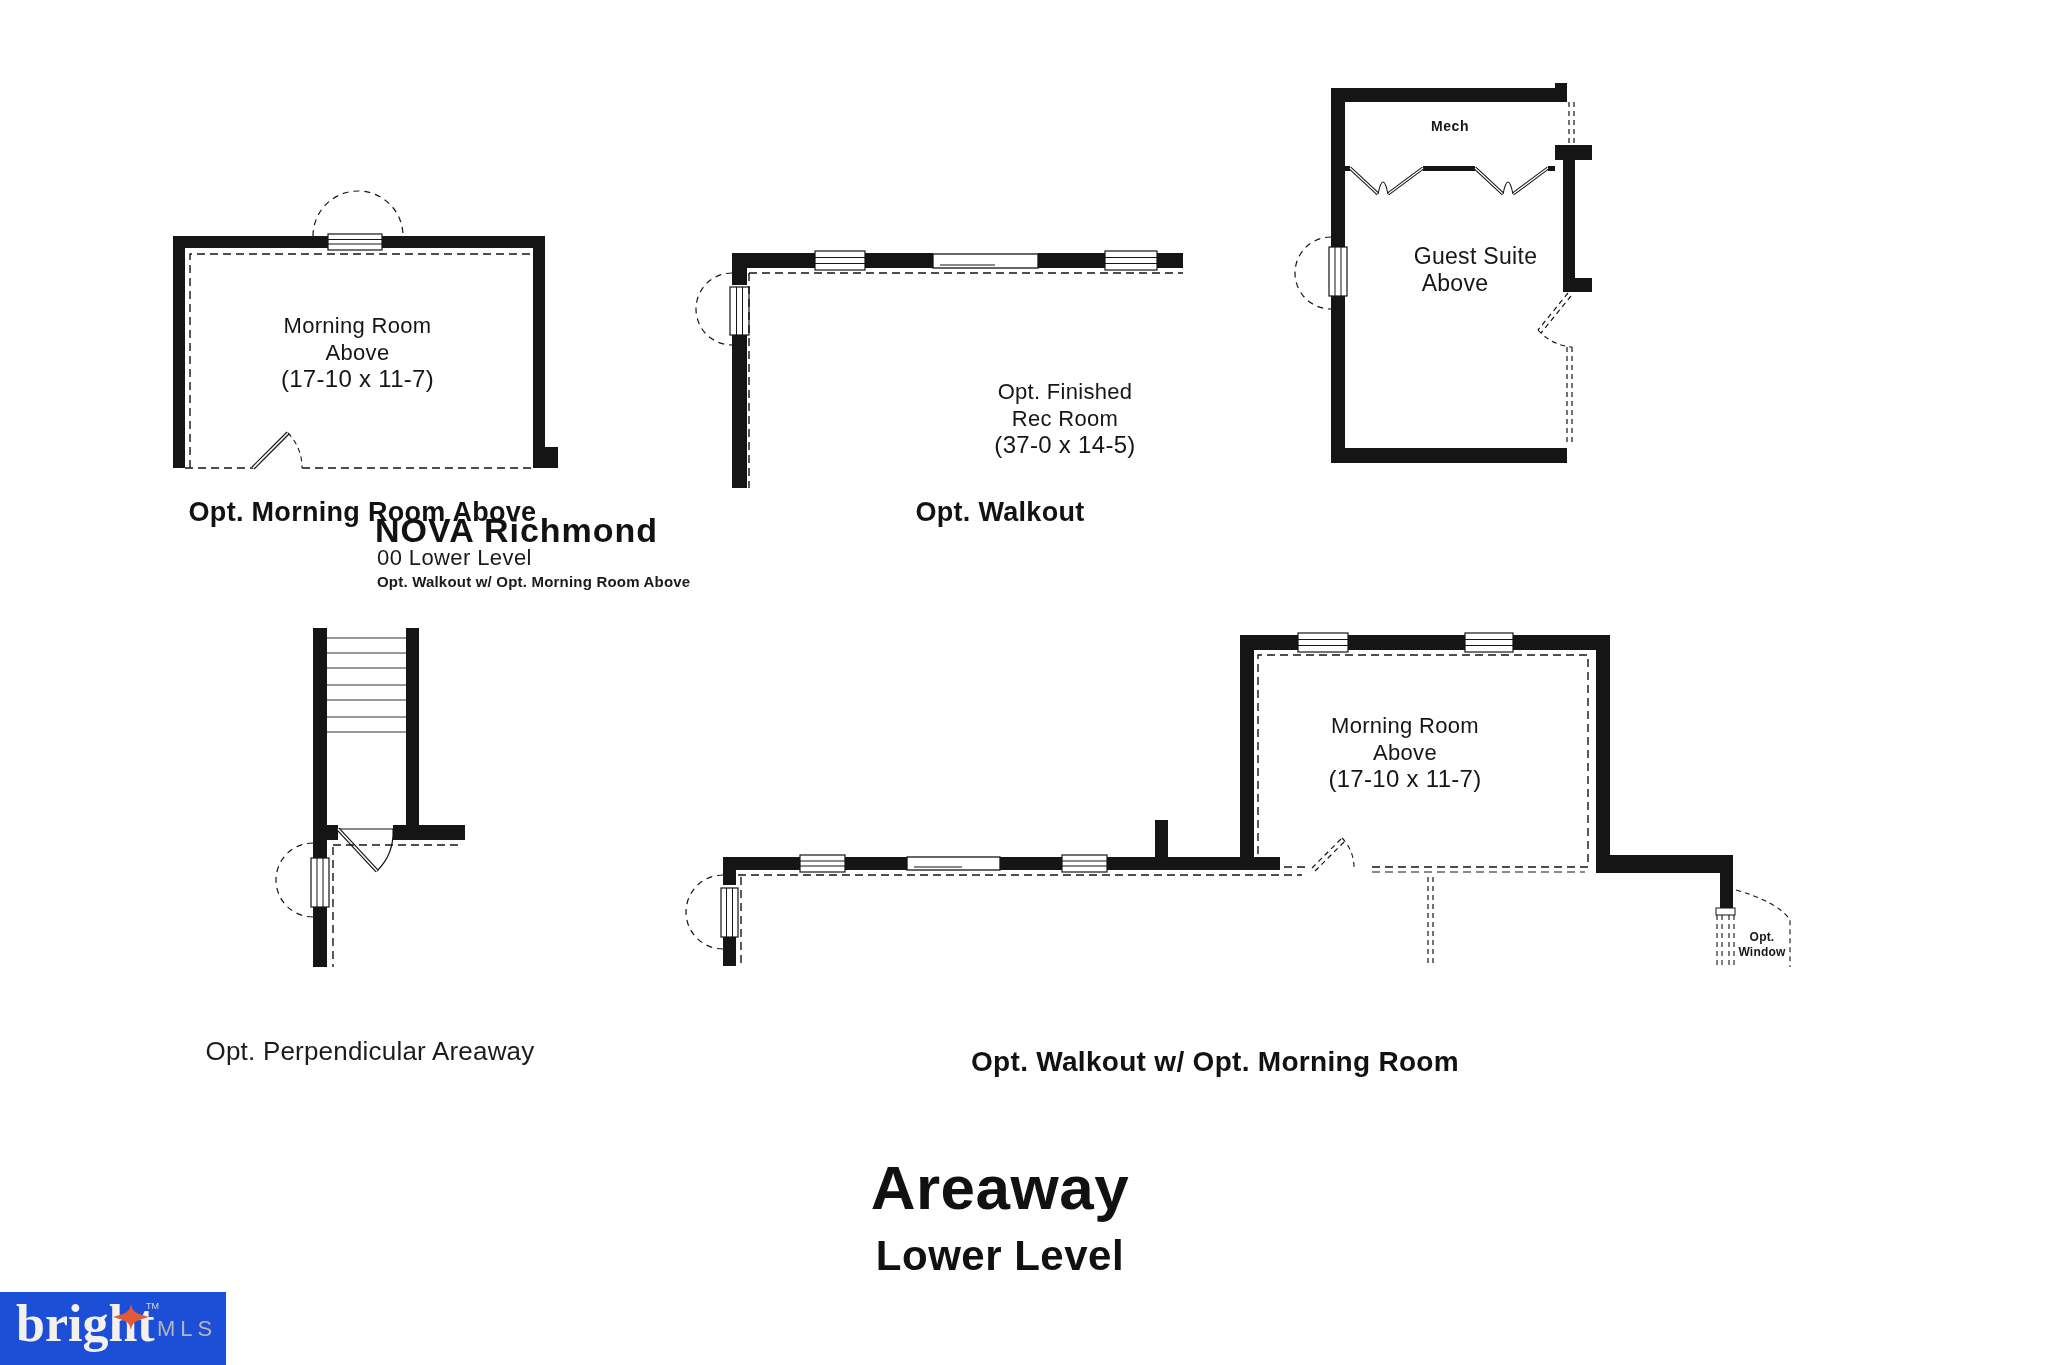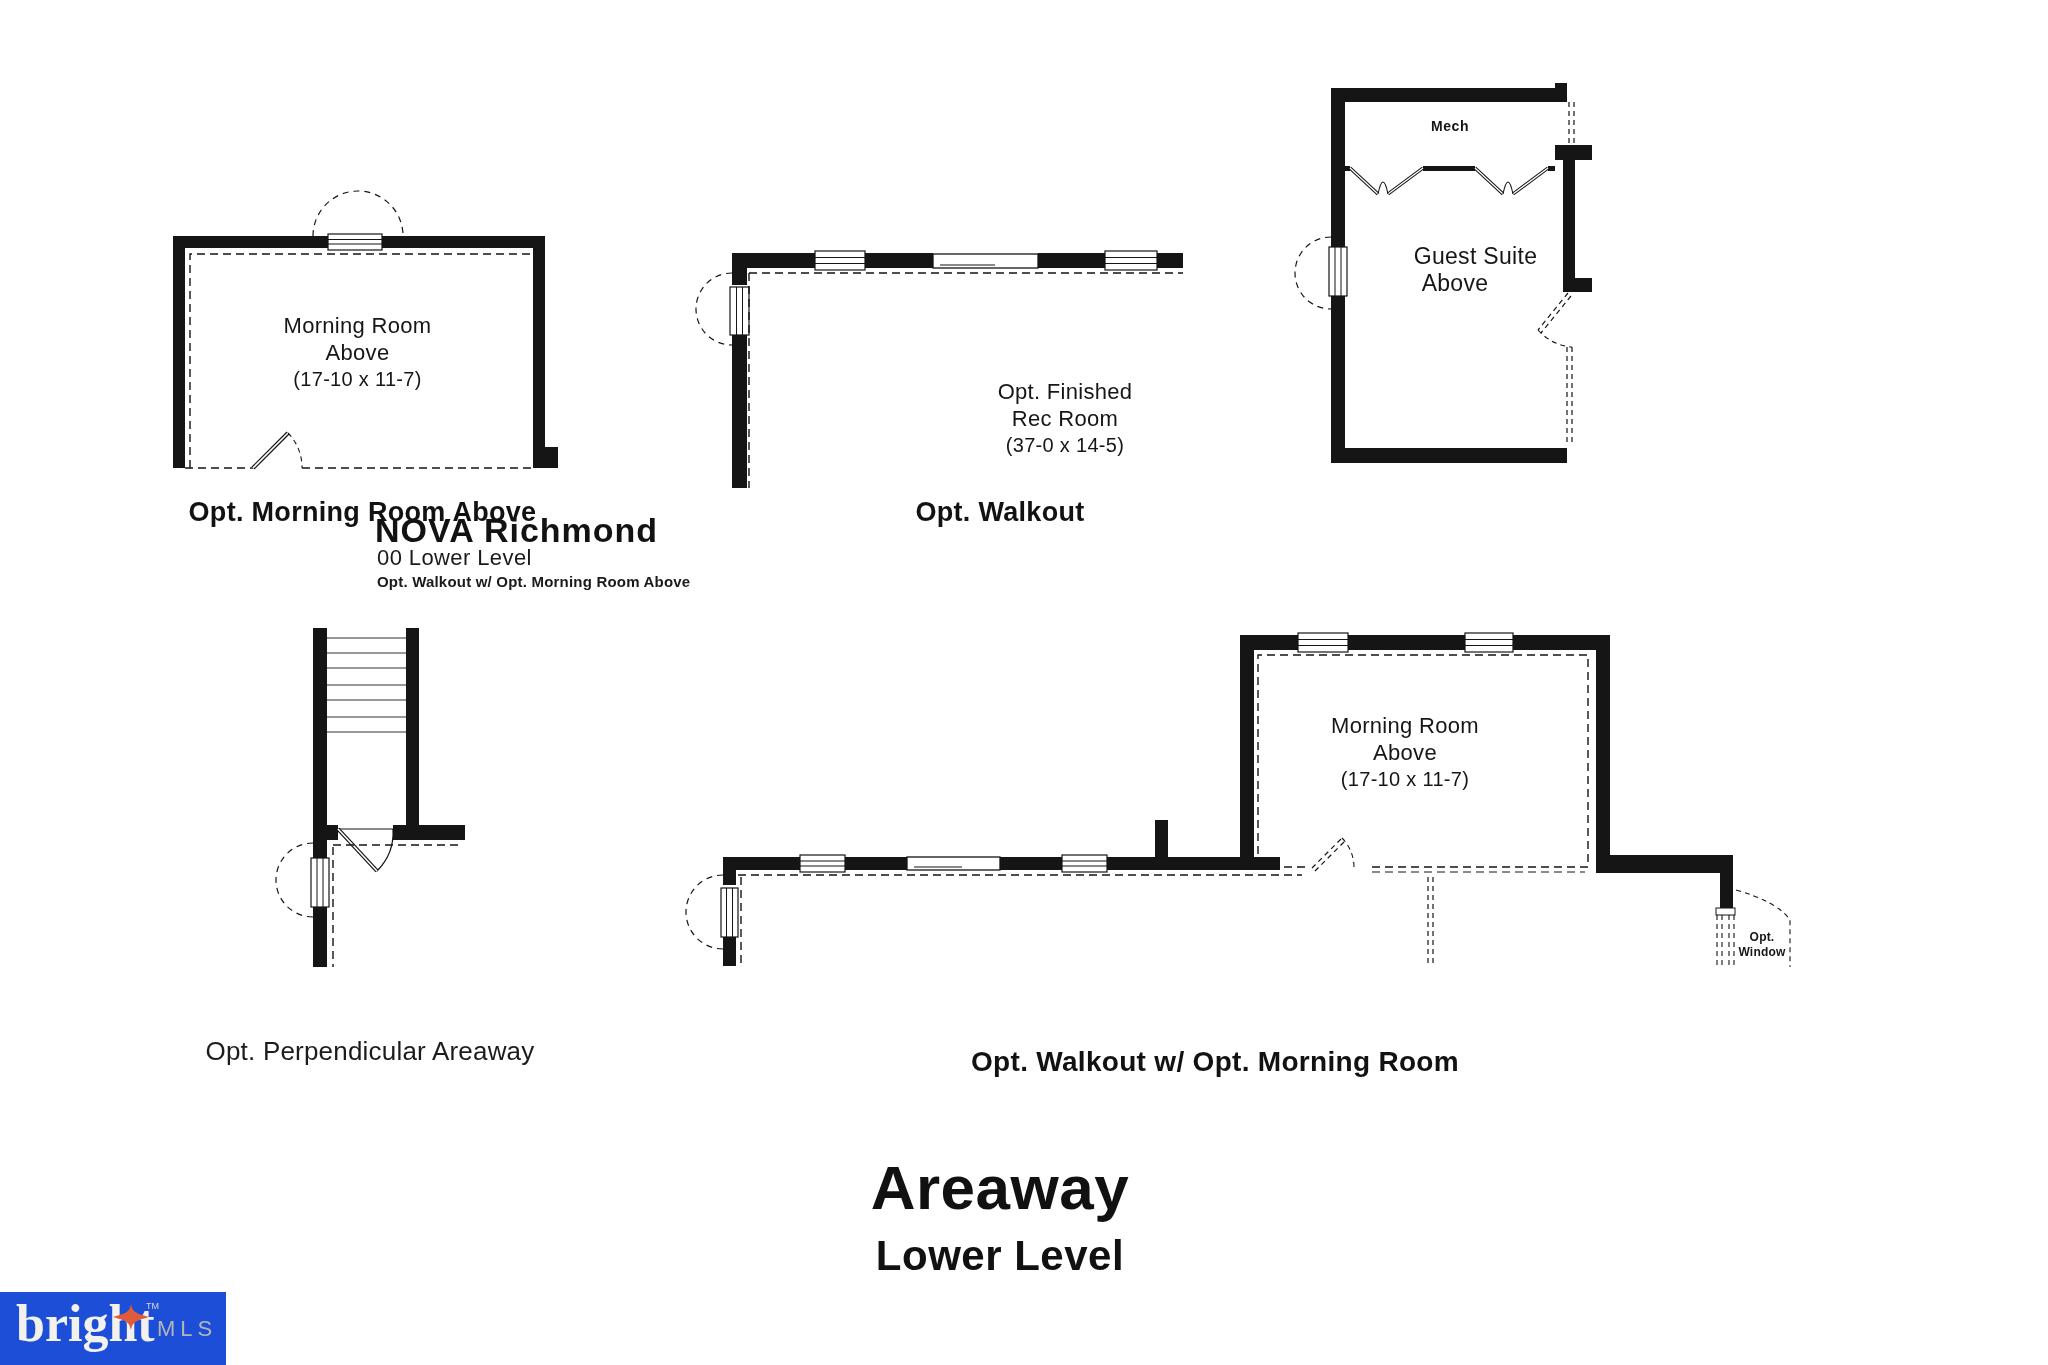--- a/index.html
+++ b/index.html
@@ -1,21 +1,21 @@
 <!DOCTYPE html>
 <html><head>
 <meta charset="utf-8">
 <style>
   html,body{margin:0;padding:0;background:#ffffff;}
   #canvas{position:relative;width:2048px;height:1365px;background:#ffffff;overflow:hidden;
           font-family:"Liberation Sans", sans-serif;}
   .plan-svg{position:absolute;}
   .lbl{position:absolute;text-align:center;color:#161616;}
   .room-line{display:block;font-size:22px;line-height:27px;font-weight:400;letter-spacing:.3px;}
-  .room-dims{display:block;font-size:20px;line-height:26px;font-weight:400;letter-spacing:.3px;text-align:center;}
+  .room-dims{display:block;font-size:24px;line-height:26px;font-weight:400;letter-spacing:.3px;text-align:center;}
   .caption{font-weight:700;font-size:27px;letter-spacing:.3px;color:#121212;}
   .caption-light{font-weight:400;font-size:26px;letter-spacing:.2px;color:#1c1c1c;}
   .mech{font-size:14px;font-weight:700;letter-spacing:.6px;}
   .optwin-line{display:block;font-size:12px;line-height:15px;font-weight:600;letter-spacing:.2px;}
   .hdr-title{font-size:34px;font-weight:600;letter-spacing:1px;color:#121212;margin-top:8px;}
   .hdr-sub{font-size:22px;font-weight:400;letter-spacing:.4px;color:#1a1a1a;}
   .hdr-opt{font-size:15px;font-weight:600;letter-spacing:.2px;color:#1a1a1a;}
   .big-title{font-size:62px;font-weight:700;letter-spacing:.5px;color:#111;}
   .big-sub{font-size:42px;font-weight:700;letter-spacing:.5px;color:#111;}
   .logo-box{position:absolute;left:0;top:1292px;width:226px;height:73px;background:#1d4ed8;}

